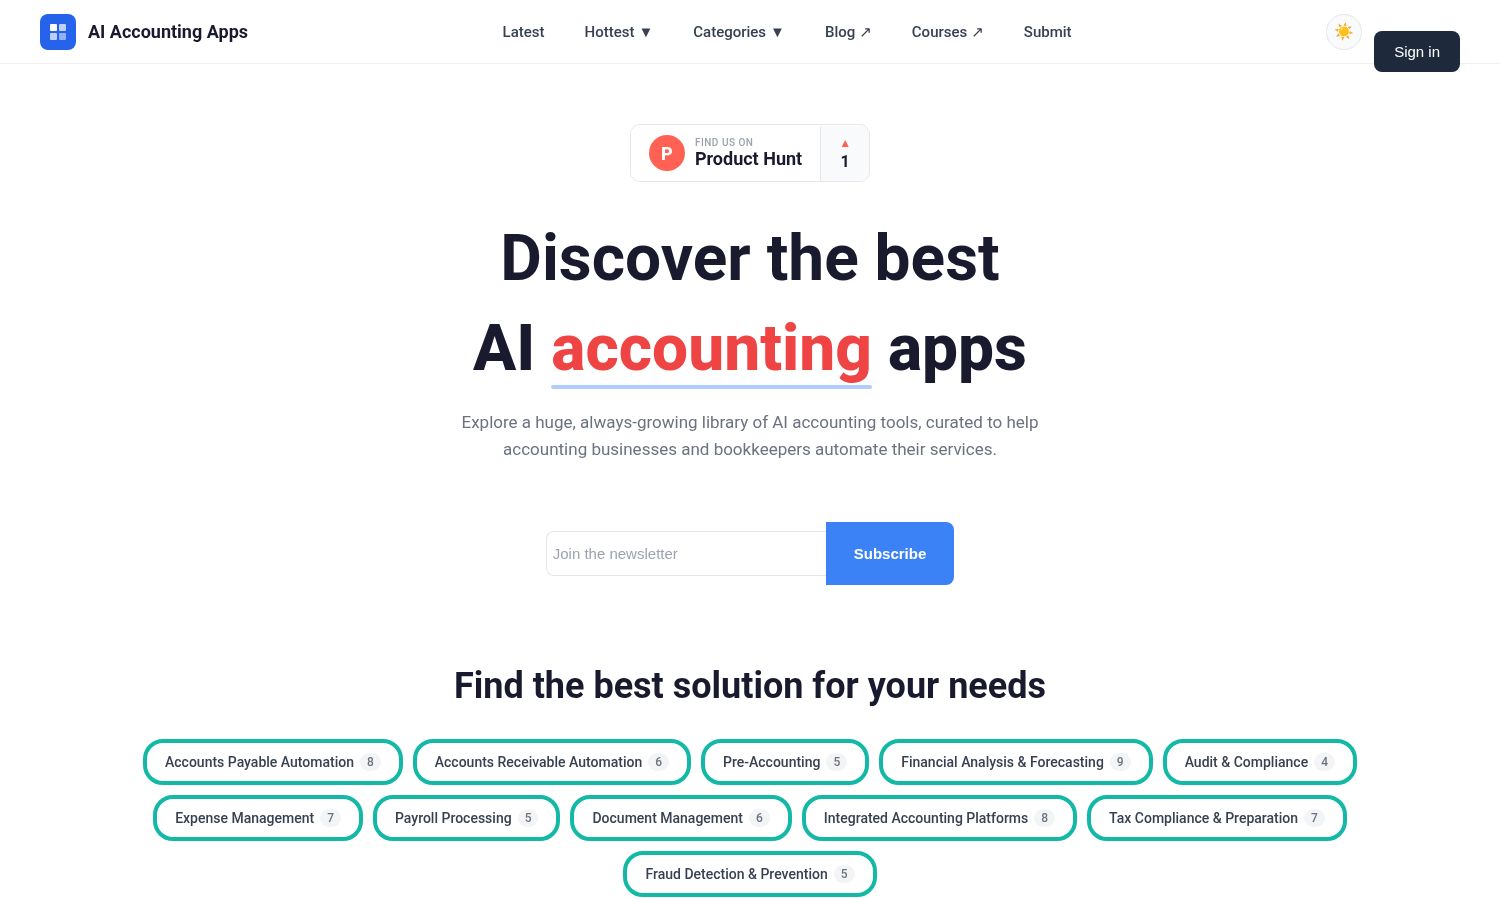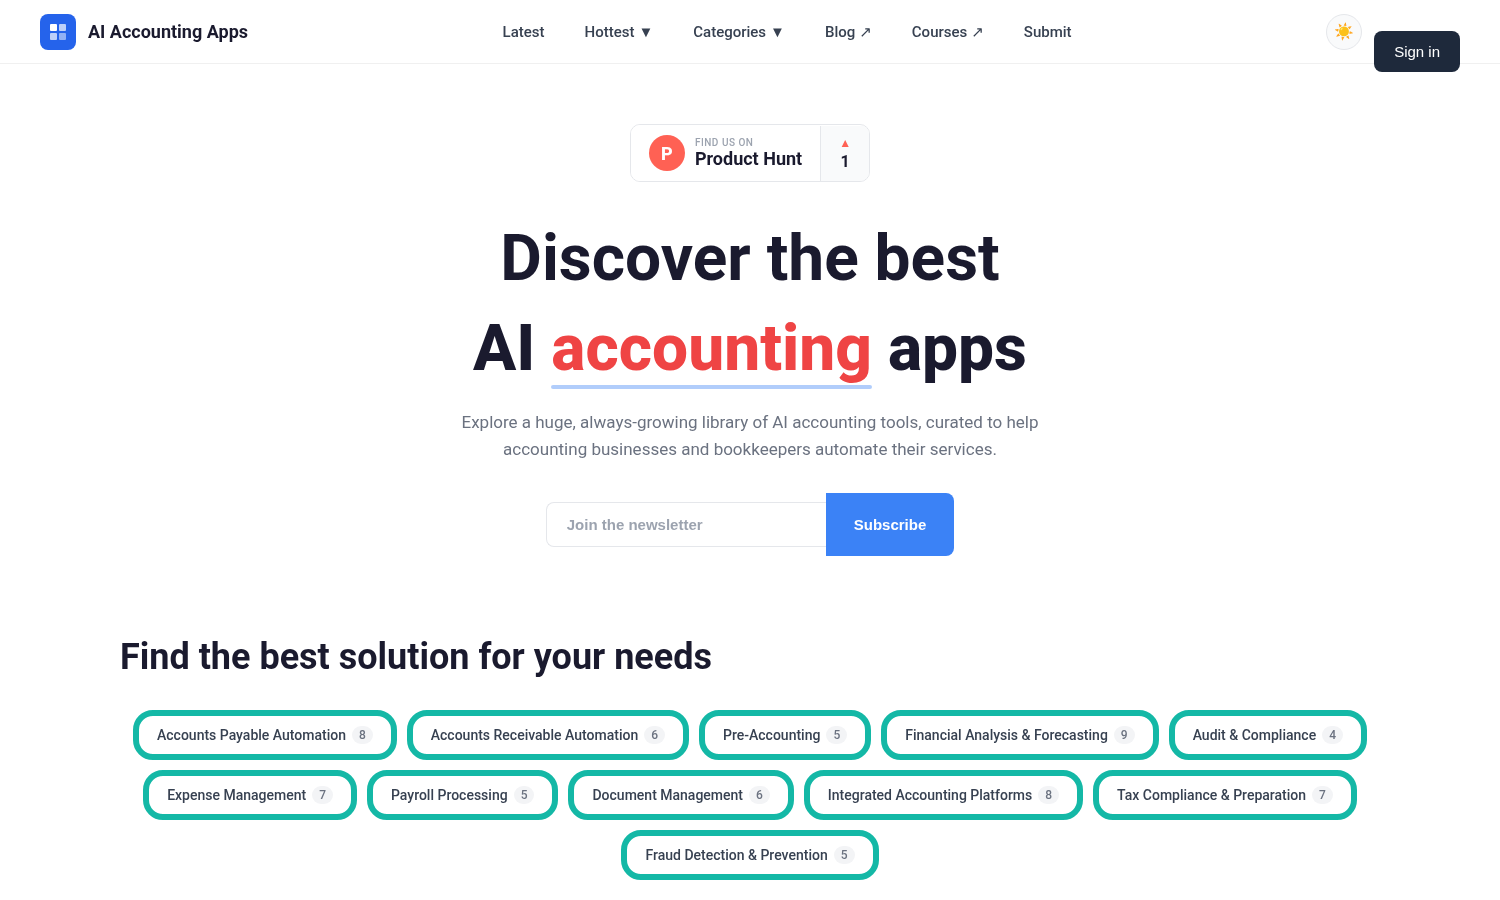--- a/index.html
+++ b/index.html
@@ -195,39 +195,38 @@
       background: #3b82f6;
       border-radius: 2px;
       opacity: 0.4;
     }
 
     .hero-description {
       font-size: 17px;
       color: #6b7280;
       line-height: 1.6;
       max-width: 600px;
-      margin-bottom: 29px;
+      margin-bottom: 58px;
     }
 
     .newsletter-form {
       display: flex;
       gap: 0;
       align-items: center;
     }
     .newsletter-input {
       width: 280px;
-      padding: 13px 20px;
+      padding: 13px 6px;
       border: 1px solid #e5e7eb;
       border-right: none;
       border-radius: 8px 0 0 8px;
       font-size: 15px;
       color: #374151;
       outline: none;
       background: white;
-      font-weight: bold;
     }
     .newsletter-input::placeholder {
       color: #9ca3af;
     }
     .subscribe-btn {
       padding: 23px 28px;
       background: #3b82f6;
       color: white;
       border: none;
       border-radius: 0 8px 8px 0;
@@ -236,35 +235,36 @@
       cursor: pointer;
     }
 
     
     .categories-section {
       padding: 40px 120px;
     }
     .section-title {
       font-size: 36px;
       font-weight: 700;
+      text-align: center;
       color: #1a1a2e;
       margin-bottom: 32px;
     }
     .categories-grid {
       display: flex;
       flex-wrap: wrap;
       gap: 10px;
       justify-content: center;
     }
     .category-chip {
       display: flex;
       align-items: center;
       gap: 6px;
       padding: 10px 18px;
-      border: 6px solid #14b8a6;
+      border: 4px solid #14b8a6;
       border-radius: 20px;
       font-size: 14px;
       color: #374151;
       background: white;
       cursor: pointer;
       font-weight: 500;
       white-space: nowrap;
     }
     .chip-count {
       background: #f3f4f6;

